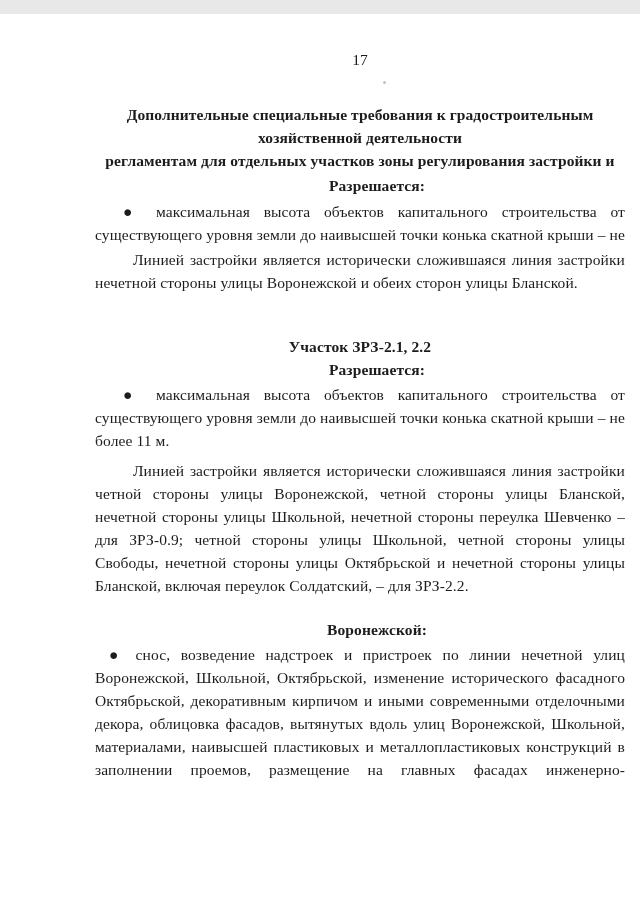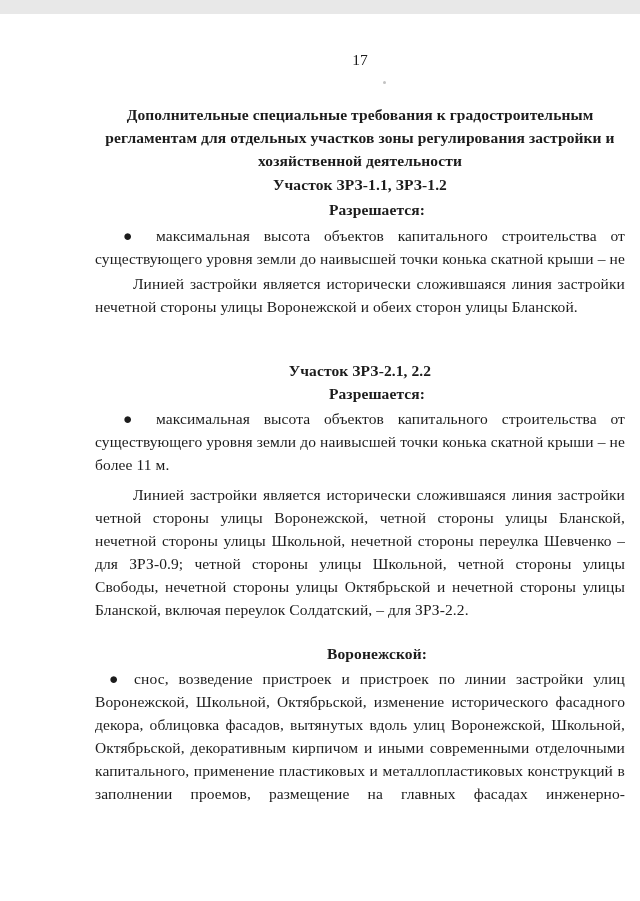--- a/index.html
+++ b/index.html
@@ -78,25 +78,22 @@
 </head>
 <body>
 
 <div class="page">
   <div>
       <div class="block center" id="blk-page-number">
         <div class="line first last">17</div>
       </div>
       <div class="block center bold" id="blk-title">
         <div class="line first">Дополнительные специальные требования к градостроительным</div>
+        <div class="line last">хозяйственной деятельности</div>
         <div class="line">регламентам для отдельных участков зоны регулирования застройки и</div>
-        <div class="line last">хозяйственной деятельности</div>
-      </div>
-      <div class="block center bold" id="blk-section-zrz-1">
-        <div class="line first last">Участок ЗРЗ-1.1, ЗРЗ-1.2</div>
       </div>
       <div class="block heading bold" id="blk-razreshaetsya-1">
         <div class="line first last">Разрешается:</div>
       </div>
       <div class="block bullet" id="blk-bullet-max-height-1">
         <div class="line first">● максимальная высота объектов капитального строительства от</div>
         <div class="line">существующего уровня земли до наивысшей точки конька скатной крыши – не</div>
       </div>
       <div class="block para" id="blk-building-line-1">
         <div class="line first">Линией застройки является исторически сложившаяся линия застройки</div>
@@ -118,23 +115,23 @@
         <div class="line">четной стороны улицы Воронежской, четной стороны улицы Бланской,</div>
         <div class="line">нечетной стороны улицы Школьной, нечетной стороны переулка Шевченко –</div>
         <div class="line">для ЗРЗ-0.9; четной стороны улицы Школьной, четной стороны улицы</div>
         <div class="line">Свободы, нечетной стороны улицы Октябрьской и нечетной стороны улицы</div>
         <div class="line last">Бланской, включая переулок Солдатский, – для ЗРЗ-2.2.</div>
       </div>
       <div class="block heading bold" id="blk-zapreshchaetsya">
         <div class="line first last">Воронежской:</div>
       </div>
       <div class="block bullet tight" id="blk-bullet-snos">
-        <div class="line first">● снос, возведение пристроек и пристроек по линии застройки улиц</div>
+        <div class="line first">● снос, возведение надстроек и пристроек по линии нечетной улиц</div>
         <div class="line">Воронежской, Школьной, Октябрьской, изменение исторического фасадного</div>
+        <div class="line">Октябрьской, декоративным кирпичом и иными современными отделочными</div>
         <div class="line">декора, облицовка фасадов, вытянутых вдоль улиц Воронежской, Школьной,</div>
-        <div class="line">Октябрьской, декоративным кирпичом и иными современными отделочными</div>
-        <div class="line">капитального, применение пластиковых и металлопластиковых конструкций в</div>
+        <div class="line">материалами, наивысшей пластиковых и металлопластиковых конструкций в</div>
         <div class="line last">заполнении проемов, размещение на главных фасадах инженерно-технического</div>
       </div>
     </div>
   <div class="speck"></div>
   <div class="edge-shadow"></div>
 </div>
 
 </body></html>

